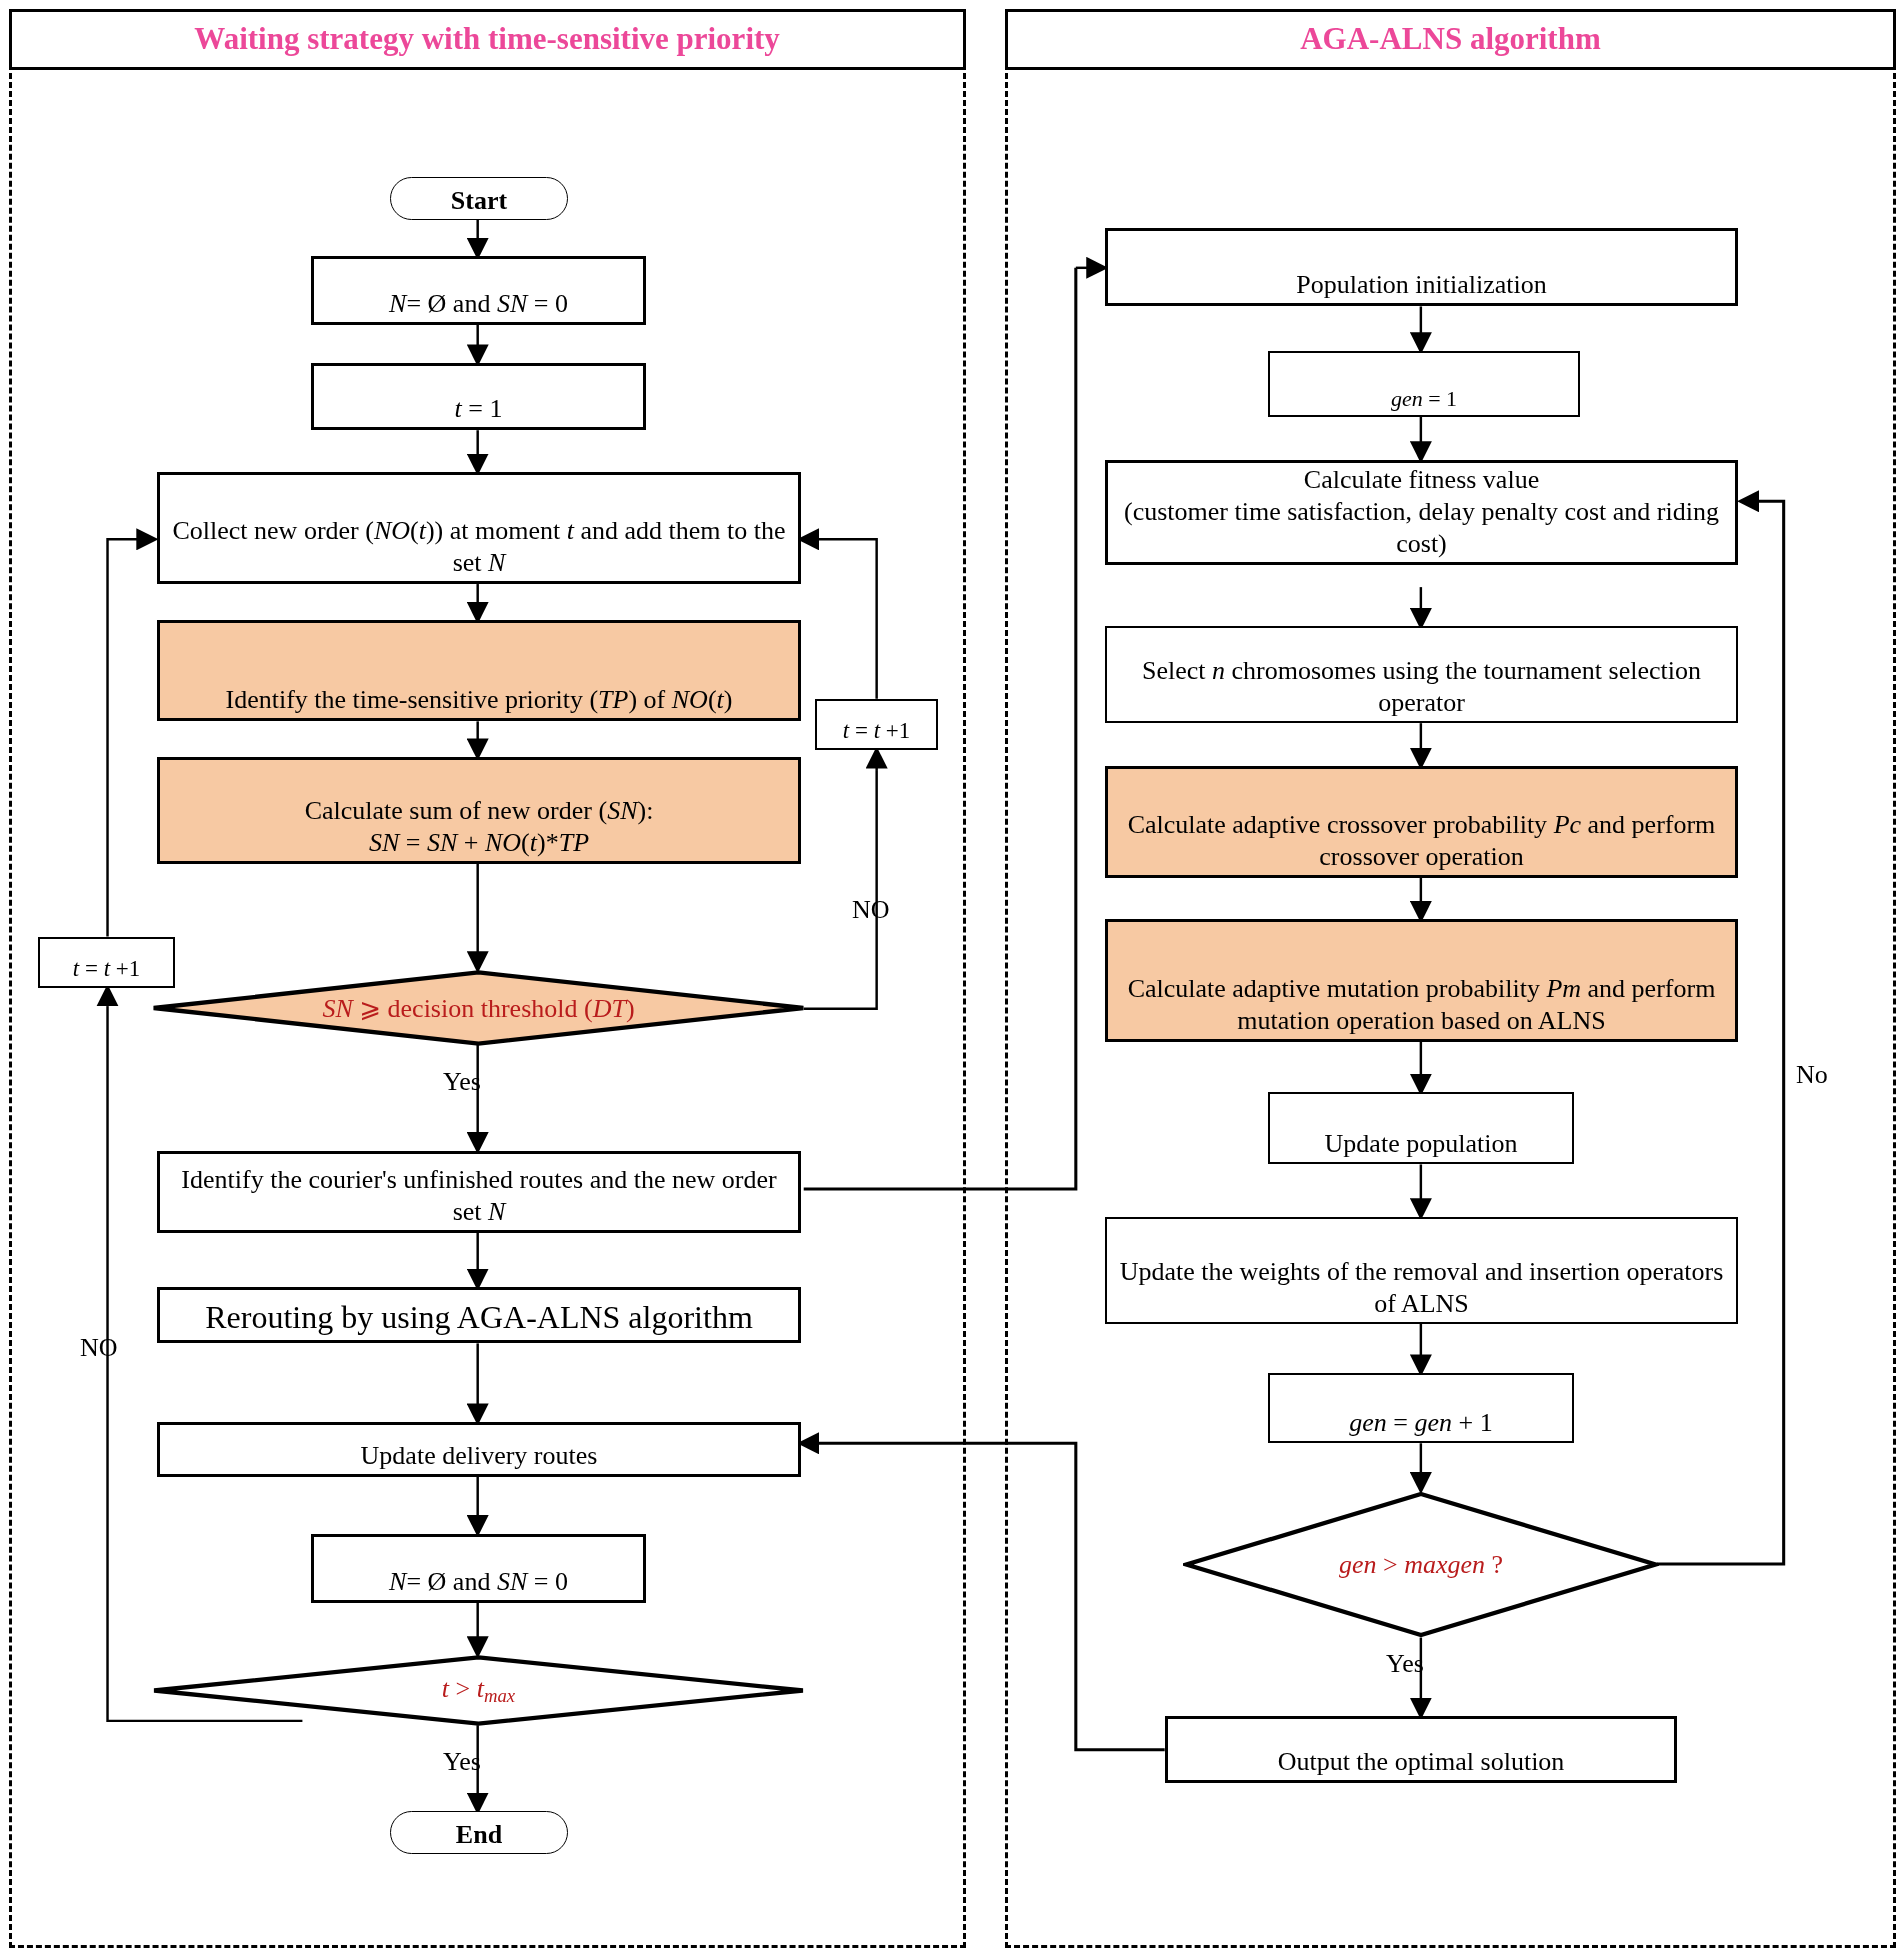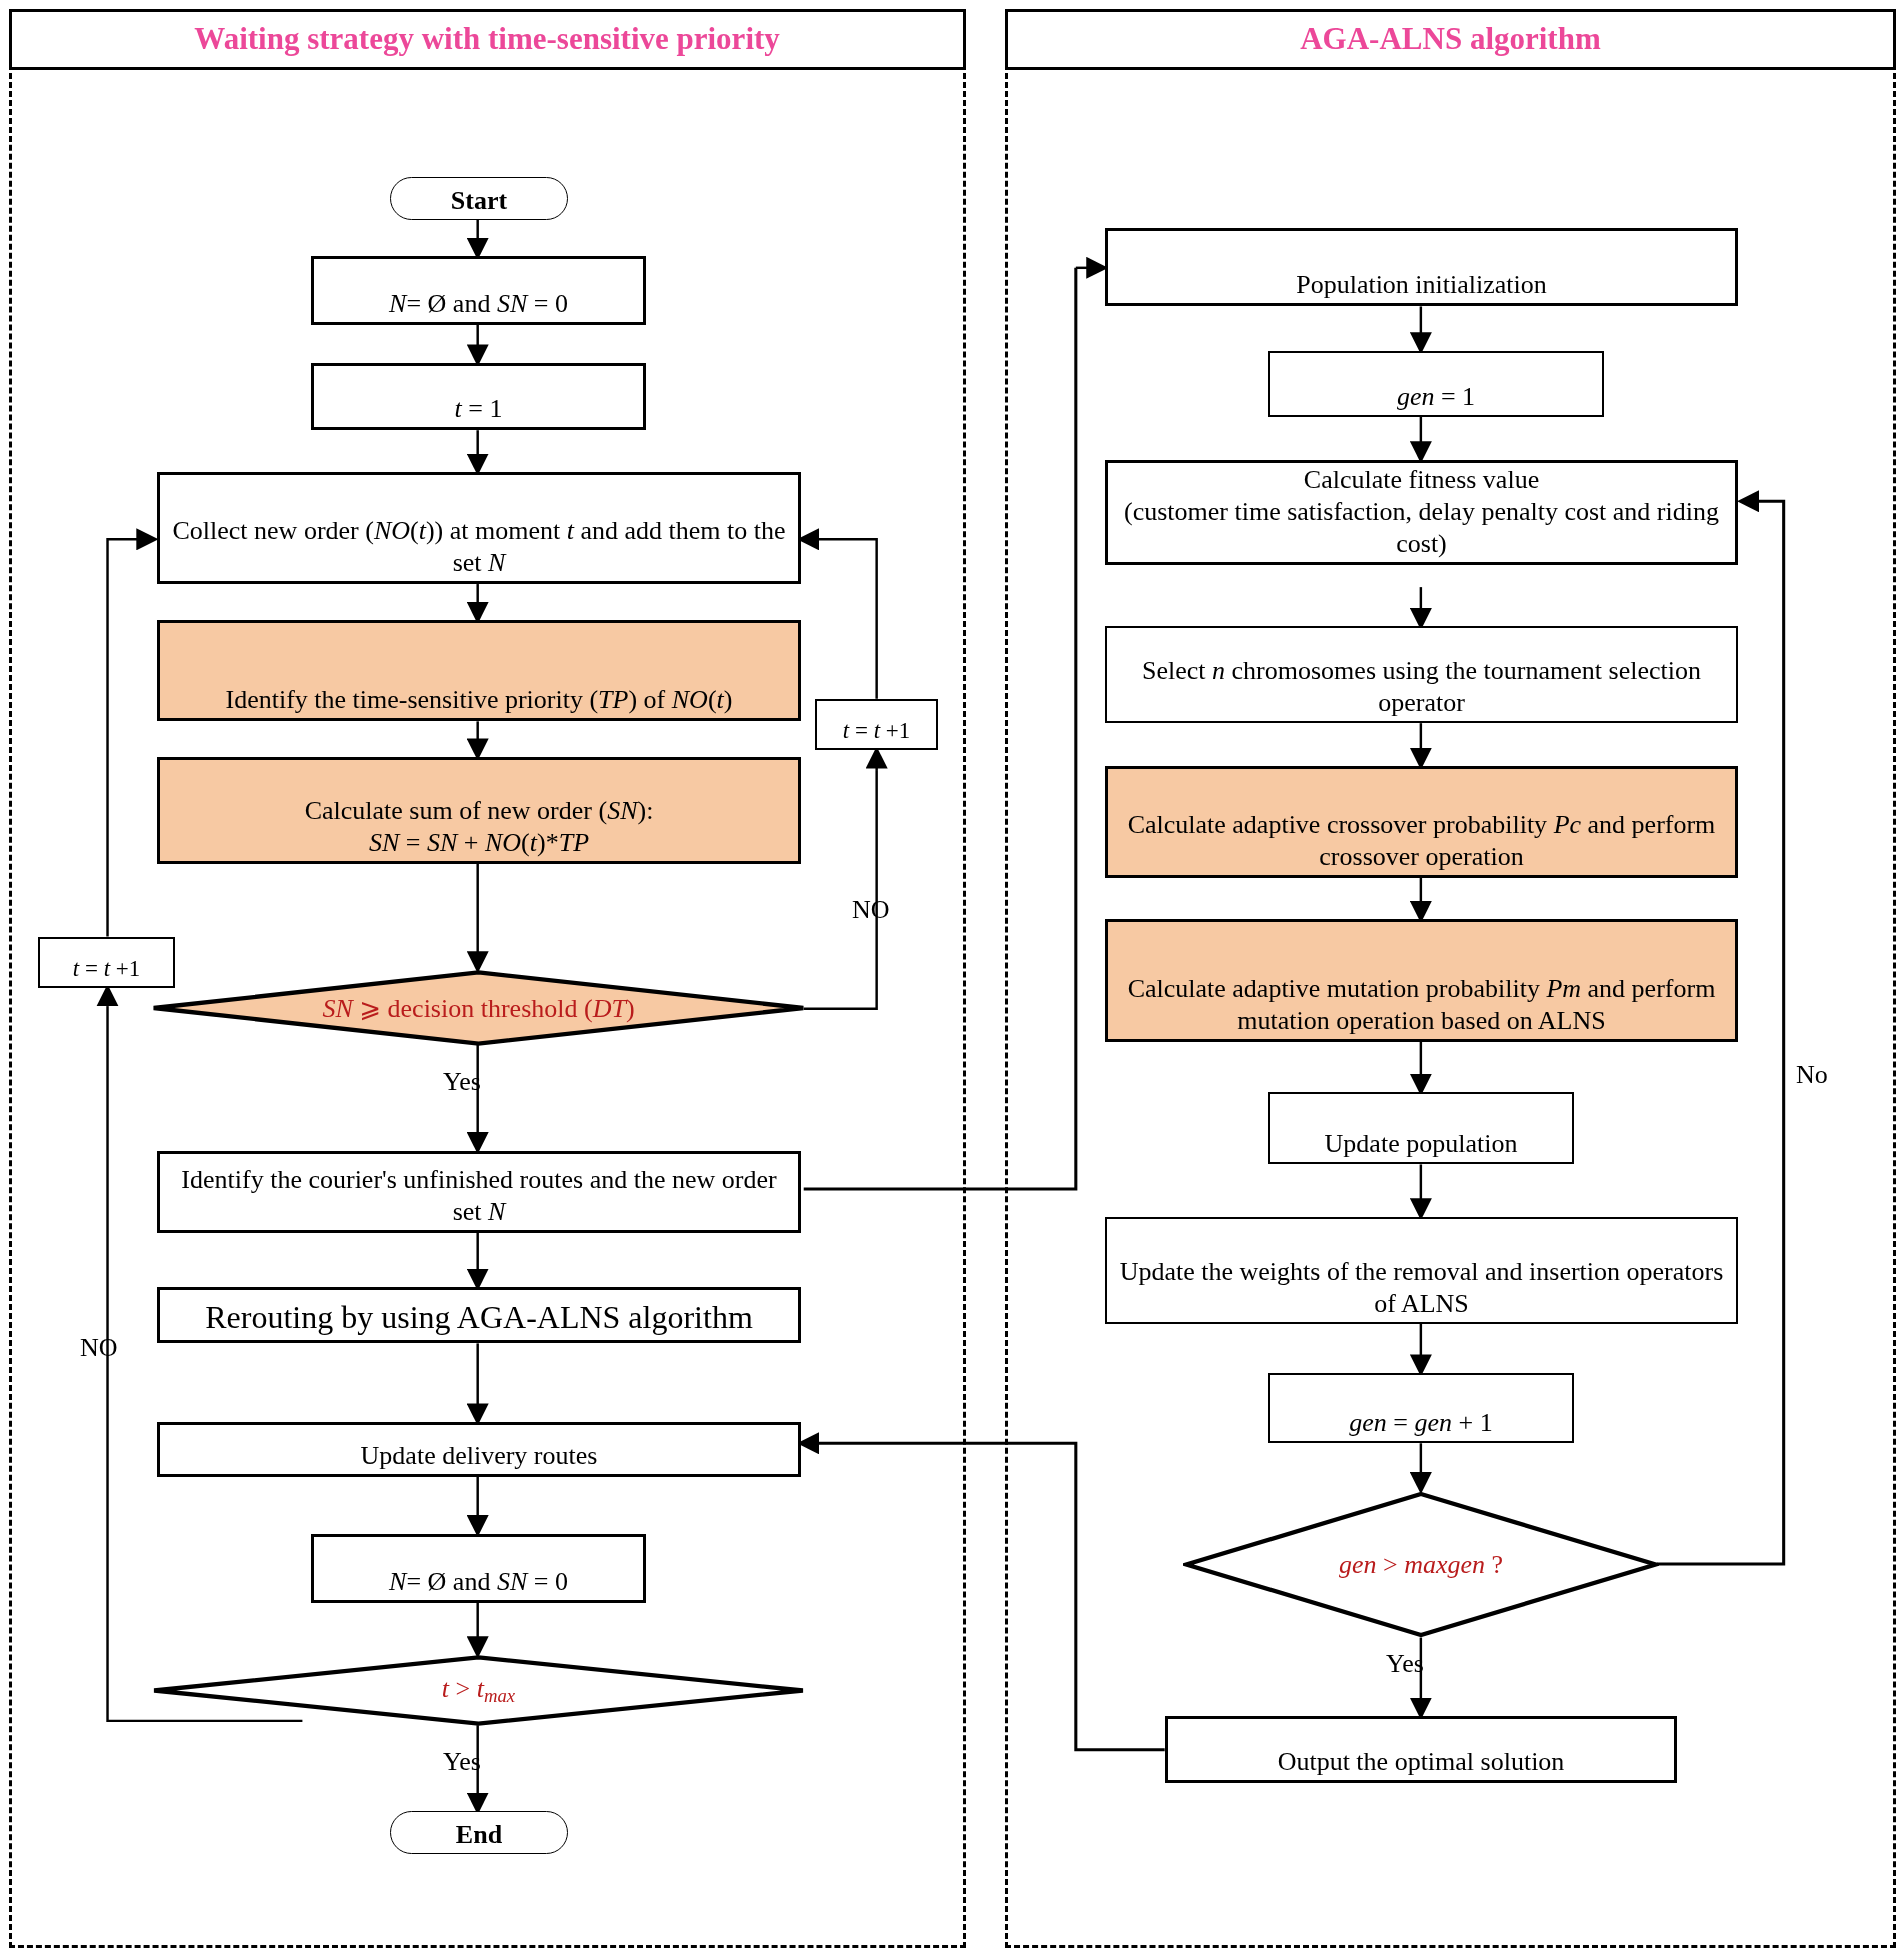--- a/index.html
+++ b/index.html
@@ -191,21 +191,21 @@
     <span>NO</span>
   </div>
   <div class="lbl" style="left:443px;top:1747px;font-size:26px;">
     <span>Yes</span>
   </div>
 
   <div class="node" style="left:1105px;top:228px;width:633px;height:78px;font-size:26px;">
     <span>Population initialization</span>
   </div>
 
-  <div class="node thin" style="left:1268px;top:351px;width:336px;height:66px;font-size:26px;">
+  <div class="node thin" style="left:1268px;top:351px;width:312px;height:66px;font-size:22px;">
     <span><span class="it">gen</span> = 1</span>
   </div>
 
   <div class="node" style="left:1105px;top:460px;width:633px;height:105px;font-size:26px;">
     <span>Calculate fitness value<br>(customer time satisfaction, delay penalty cost and riding cost)</span>
   </div>
 
   <div class="node thin" style="left:1105px;top:626px;width:633px;height:97px;font-size:26px;">
     <span>Select <span class="it">n</span> chromosomes using the tournament selection operator</span>
   </div>

